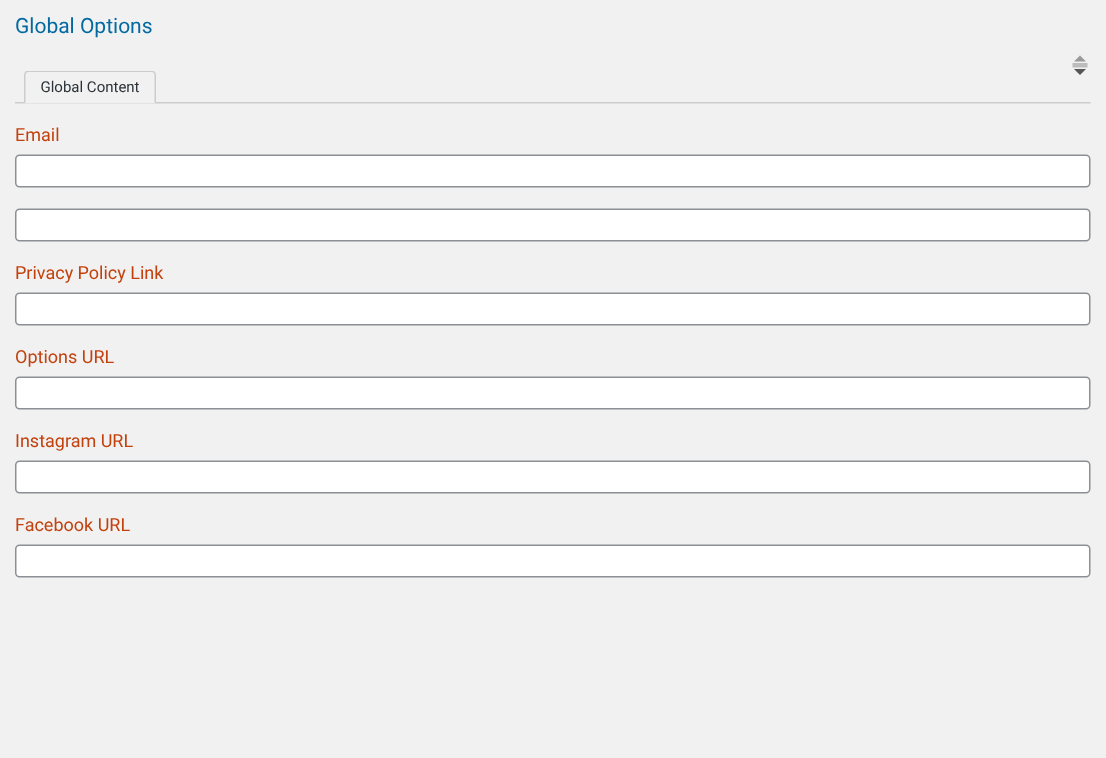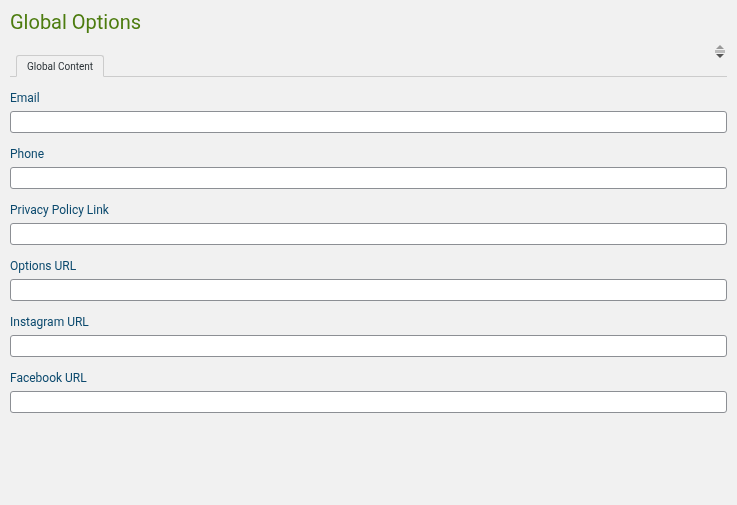--- a/index.html
+++ b/index.html
@@ -8,23 +8,23 @@
       padding: 0;
     }
     body {
       font-family: -apple-system, BlinkMacSystemFont, "Segoe UI", Roboto, sans-serif;
       background: #f1f1f1;
       width: 737px;
       height: 505px;
       overflow: hidden;
     }
     .page-title {
-      font-size: 20px;
+      font-size: 14px;
       font-weight: 400;
-      color: #4d7c0f;
+      color: #0369a1;
       padding: 10px 0 15px 10px;
     }
     .tab-wrapper {
       position: relative;
       border-bottom: 1px solid #ccc;
       margin: 0 10px 14px 10px;
       display: flex;
       align-items: flex-end;
       height: 28px;
     }
@@ -75,21 +75,21 @@
       border-top: 4px solid #555;
     }
     .fields {
       padding: 0 10px;
     }
     .field {
       margin-bottom: 14px;
     }
     .field-label {
       font-size: 12px;
-      color: #0c4a6e;
+      color: #c2410c;
       margin-bottom: 6px;
       display: block;
     }
     .field-input {
       width: 100%;
       height: 22px;
       border: 1px solid #8c8f94;
       border-radius: 3px;
       background: #fff;
       padding: 2px 6px;
@@ -112,21 +112,20 @@
 </div>
 
 <div class="fields">
 
   <div class="field">
     <label class="field-label">Email</label>
     <input type="text" class="field-input" value="" style="">
   </div>
 
   <div class="field">
-    <label class="field-label">Phone</label>
     <input type="text" class="field-input" value="" style="">
   </div>
 
   <div class="field">
     <label class="field-label">Privacy Policy Link</label>
     <input type="text" class="field-input" value="" style="">
   </div>
 
 
   <div class="field">

